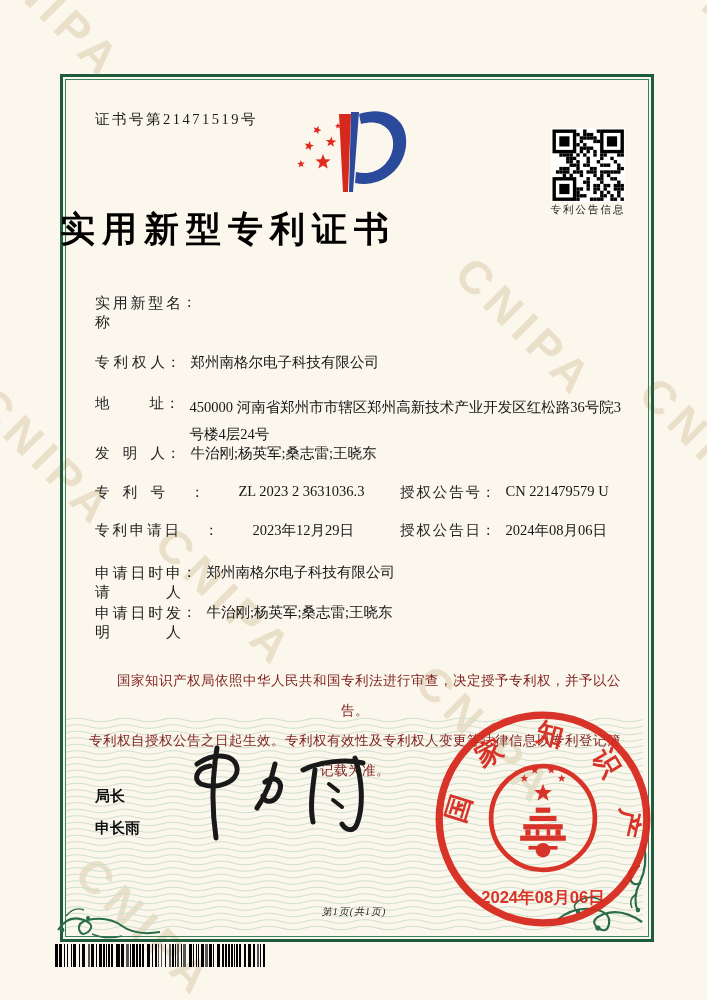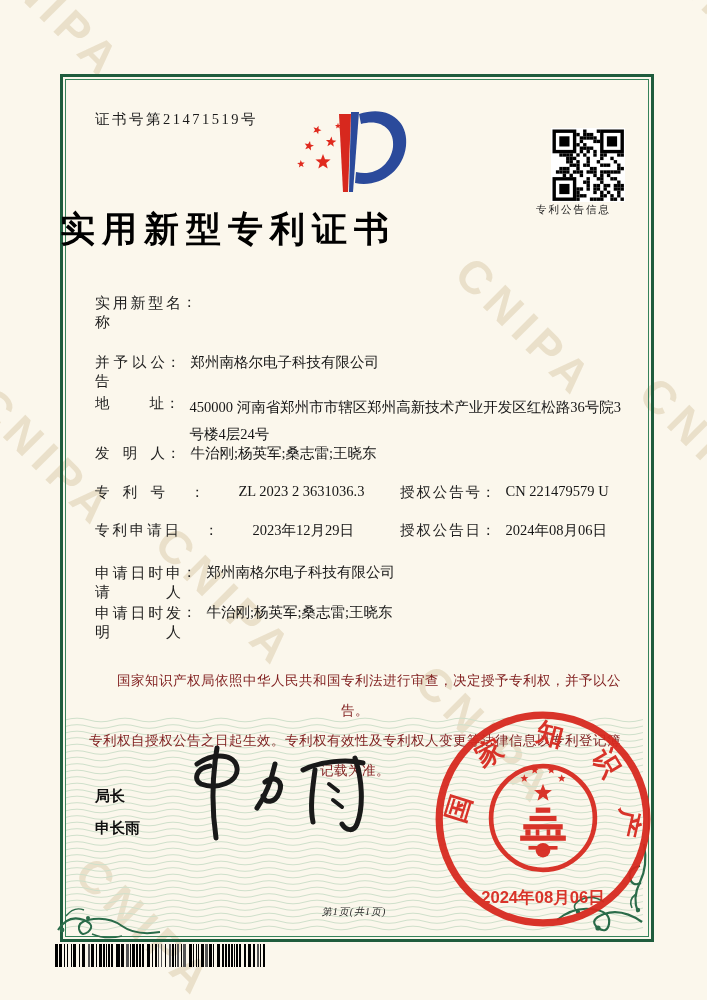--- a/index.html
+++ b/index.html
@@ -17,21 +17,21 @@
          border:3px solid #1f5c3d;z-index:2;}
   .frame::after{content:"";position:absolute;inset:2px;border:1px solid #35825a;}
   .waves{position:absolute;left:65px;top:716px;z-index:2;}
   .flourish{position:absolute;z-index:4;}
   .fl-bl{left:52px;top:886px;} .fl-br{left:540px;top:838px;}
   
   .certno{position:absolute;left:95px;top:110px;font-size:14.5px;letter-spacing:2.5px;
           color:#1b1b1b;z-index:3;}
   .logo{position:absolute;left:293px;top:100px;z-index:3;}
   .qr{position:absolute;left:551px;top:128px;z-index:3;}
-  .qr-label{position:absolute;left:536px;top:203px;width:104px;text-align:left;
+  .qr-label{position:absolute;left:536px;top:203px;width:104px;text-align:center;
             font-size:10.5px;letter-spacing:2px;color:#222;z-index:3;}
   .title{position:absolute;left:60px;top:206px;width:588px;text-align:left;
          font-size:35px;font-weight:bold;letter-spacing:7px;color:#000;z-index:3;}
   
   .row{position:absolute;left:95px;width:540px;display:flex;font-size:14.5px;z-index:3;}
   .cell{display:flex;}
   .cell-l{width:305px;gap:24px;}
   .lab{display:inline-block;width:70px;text-align:justify;text-align-last:justify;color:#1e1e1e;}
   .lab-long{width:86px;font-size:15px;padding-top:1px;}
   .lab2{display:inline-block;width:80px;text-align:justify;text-align-last:justify;}
@@ -289,21 +289,21 @@
     </svg>
   <div class="qr-label">专利公告信息</div>
 
   <div class="title">实用新型专利证书</div>
 
   <div class="row r1">
     <span class="lab lab-long" style="width:86px">实用新型名称</span>
       <span class="colon">：</span>
   </div>
   <div class="row r2">
-    <span class="lab">并予以公告</span>
+    <span class="lab">专利权人</span>
       <span class="colon">：</span>
     <span class="val">郑州南格尔电子科技有限公司</span>
   </div>
   <div class="row r3">
     <span class="lab">地址</span>
       <span class="colon">：</span>
     <span class="val val-wrap">450000 河南省郑州市市辖区郑州高新技术产业开发区红松路36号院3号楼4层24号</span>
   </div>
   <div class="row r4">
     <span class="lab">发明人</span>

